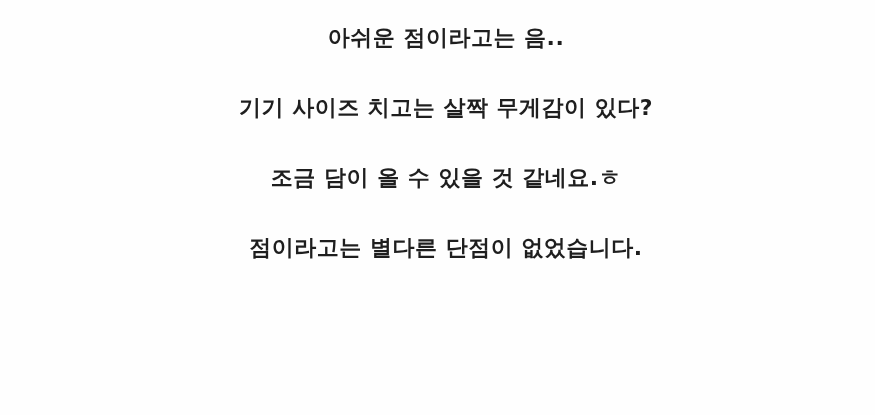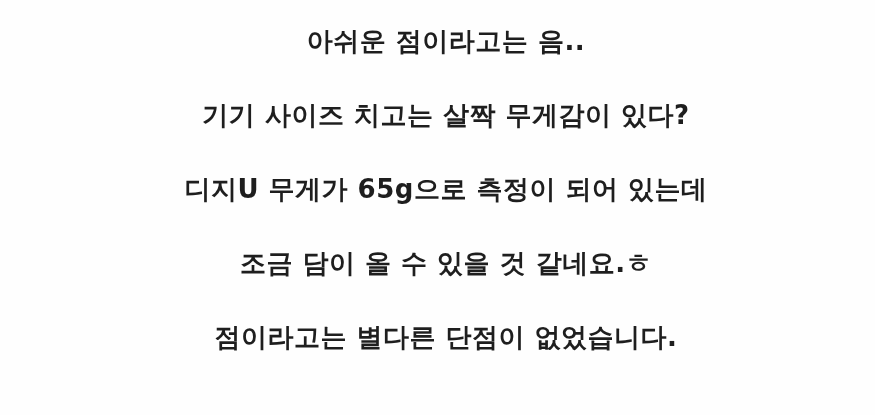--- a/index.html
+++ b/index.html
@@ -15,31 +15,30 @@
   }
   .text-block {
     width: 875px;
     margin-top: -8px;
   }
   .line {
     height: 47.9px;
     display: flex;
     align-items: center;
     justify-content: center;
-    font-size: 26px;
+    font-size: 22px;
     font-weight: 600;
     letter-spacing: 0.5px;
     color: var(--text-color, #1e1e1e);
     white-space: nowrap;
     margin-left: 17px;
   }
 </style>
 </head>
 <body>
 
 <div class="text-block">
   <p class="line">아쉬운 점이라고는 음..</p>
   <p class="line">기기 사이즈 치고는 살짝 무게감이 있다?</p>
-  <p class="line">디지U 무게가 65g으로 측정이 되어 있는데</p>
   <p class="line">조금 담이 올 수 있을 것 같네요.ㅎ</p>
   <p class="line">점이라고는 별다른 단점이 없었습니다.</p>
 
 </div>
 
 </body></html>

